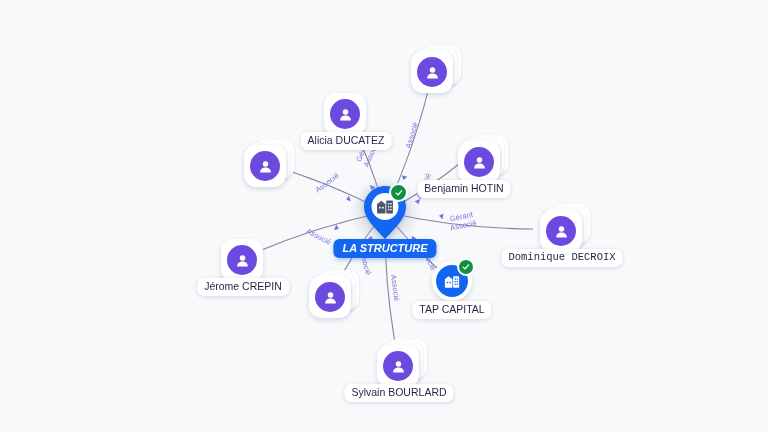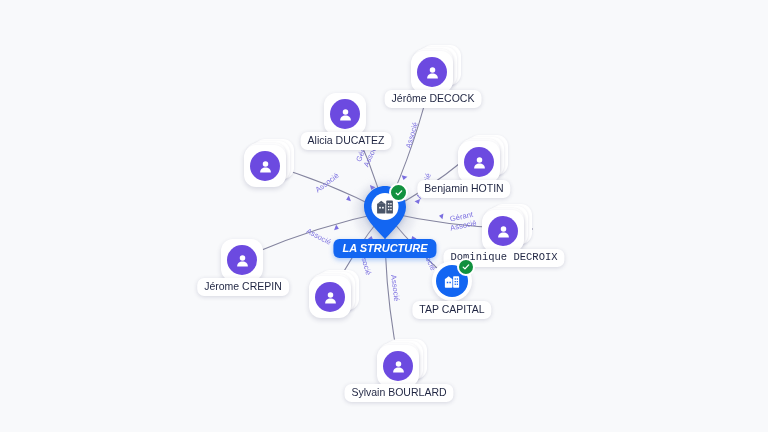--- a/index.html
+++ b/index.html
@@ -149,21 +149,20 @@
           <div class="sheet s2"></div>
           <div class="sheet s1"></div>
           <div class="sheet front"></div>
           <div class="avatar" style="background:#6c4ae0">
             <svg viewBox="0 0 24 24" xmlns="http://www.w3.org/2000/svg">
               <circle cx="12" cy="8.4" r="3.9" fill="#ffffff"></circle>
               <path d="M4.4 20.4 C4.4 15.9 7.8 13.4 12 13.4 C16.2 13.4 19.6 15.9 19.6 20.4 Z" fill="#ffffff"></path>
             </svg>
           </div>
         </div>
-        <div class="label-pill">Jérôme DECOCK</div>
       </div>
       <div class="node" style="left: 346px; top: 112px;">
         <div class="card-stack">
           <div class="sheet front"></div>
           <div class="avatar" style="background:#6c4ae0">
             <svg viewBox="0 0 24 24" xmlns="http://www.w3.org/2000/svg">
               <circle cx="12" cy="8.4" r="3.9" fill="#ffffff"></circle>
               <path d="M4.4 20.4 C4.4 15.9 7.8 13.4 12 13.4 C16.2 13.4 19.6 15.9 19.6 20.4 Z" fill="#ffffff"></path>
             </svg>
           </div>
@@ -192,21 +191,21 @@
           <div class="sheet front"></div>
           <div class="avatar" style="background:#6c4ae0">
             <svg viewBox="0 0 24 24" xmlns="http://www.w3.org/2000/svg">
               <circle cx="12" cy="8.4" r="3.9" fill="#ffffff"></circle>
               <path d="M4.4 20.4 C4.4 15.9 7.8 13.4 12 13.4 C16.2 13.4 19.6 15.9 19.6 20.4 Z" fill="#ffffff"></path>
             </svg>
           </div>
         </div>
         <div class="label-pill">Benjamin HOTIN</div>
       </div>
-      <div class="node" style="left: 504px; top: 229px; font-family: Liberation Mono, monospace;">
+      <div class="node" style="left: 562px; top: 229px; font-family: Liberation Mono, monospace;">
         <div class="card-stack">
           <div class="sheet s3"></div>
           <div class="sheet s2"></div>
           <div class="sheet s1"></div>
           <div class="sheet front"></div>
           <div class="avatar" style="background:#6c4ae0">
             <svg viewBox="0 0 24 24" xmlns="http://www.w3.org/2000/svg">
               <circle cx="12" cy="8.4" r="3.9" fill="#ffffff"></circle>
               <path d="M4.4 20.4 C4.4 15.9 7.8 13.4 12 13.4 C16.2 13.4 19.6 15.9 19.6 20.4 Z" fill="#ffffff"></path>
             </svg>

